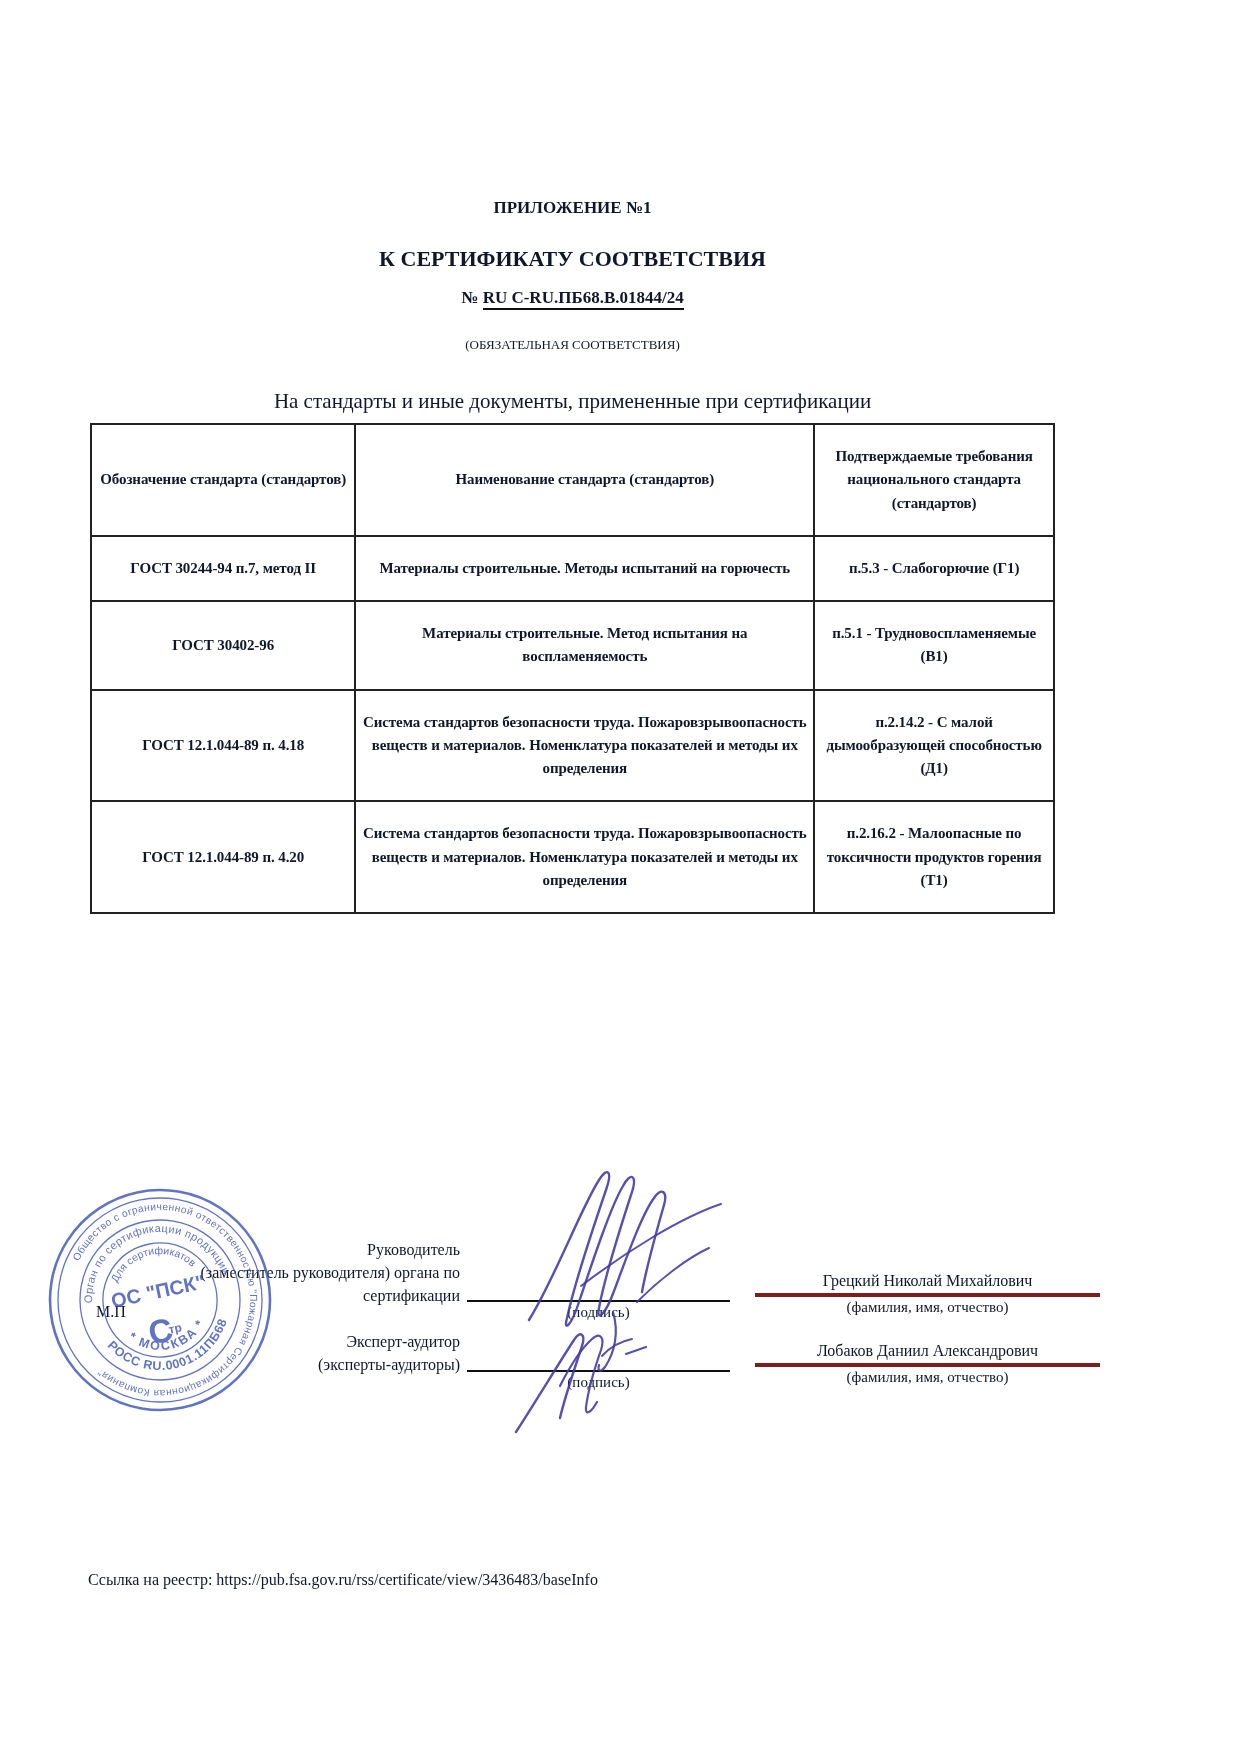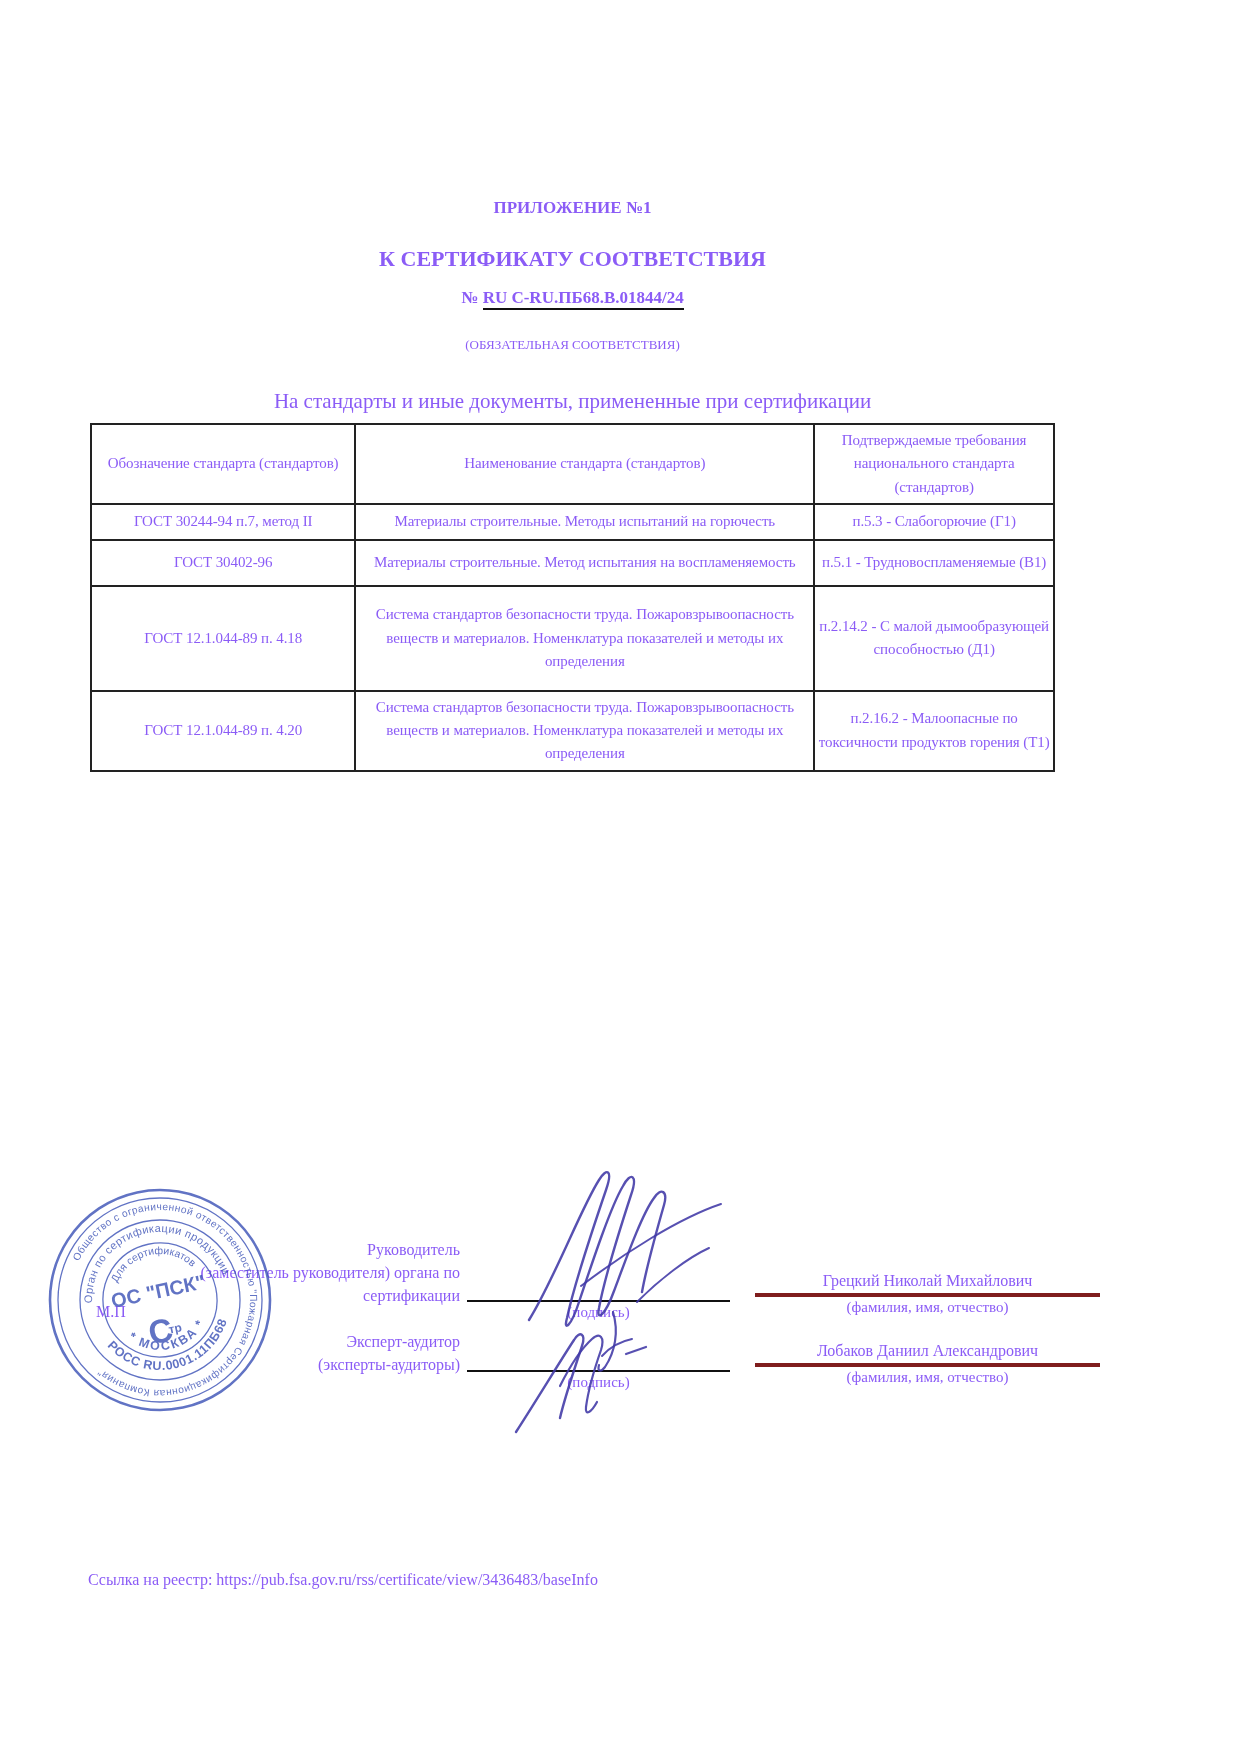--- a/index.html
+++ b/index.html
@@ -2,42 +2,42 @@
 <html><head>
 <meta charset="utf-8">
 <style>
   html,body{margin:0;padding:0;background:#888;}
   .page{
     position:relative;
     width:1240px;height:1754px;
     margin:0 auto;
     background:#ffffff;
     font-family:"Liberation Serif", serif;
-    color:#8b5cf6;
+    color:#0f172a;
     overflow:hidden;
   }
   
   .hline{position:absolute;left:90px;width:965px;text-align:center;white-space:nowrap;}
   .t1{top:198px;font-size:17px;font-weight:bold;}
   .t2{top:246px;font-size:22px;font-weight:bold;}
   .t3{top:288px;font-size:17px;font-weight:bold;}
   .t3 .num{border-bottom:2px solid #111;padding-bottom:1px;}
   .t4{top:337px;font-size:13px;}
   .t5{top:389px;font-size:21px;font-weight:normal;}
   
   table.std{
     position:absolute;left:90px;top:423px;
     width:965px;border-collapse:collapse;
     font-size:15px;letter-spacing:-0.1px;
   }
   table.std td,table.std th{
     border:2px solid #222;
     text-align:center;vertical-align:middle;
-    font-weight:normal;line-height:1.55;
-    padding:4px 3px;
+    font-weight:bold;line-height:1.55;
+    padding:20px 3px;
   }
   col.c1{width:265px;} col.c2{width:460px;} col.c3{width:240px;}
   tr.hdr{height:75px;}
   tr.r1{height:36px;} tr.r2{height:46px;} tr.r3{height:105px;} tr.r4{height:62px;}
   td.pad2{padding:4px 46px;}
   
   .roleblock{position:absolute;left:130px;width:330px;text-align:right;font-size:16px;line-height:1.45;z-index:2;}
   .rb1{top:1238px;}
   .rb2{top:1330px;}
   .mp{position:absolute;left:96px;top:1303px;font-size:16px;z-index:2;}

